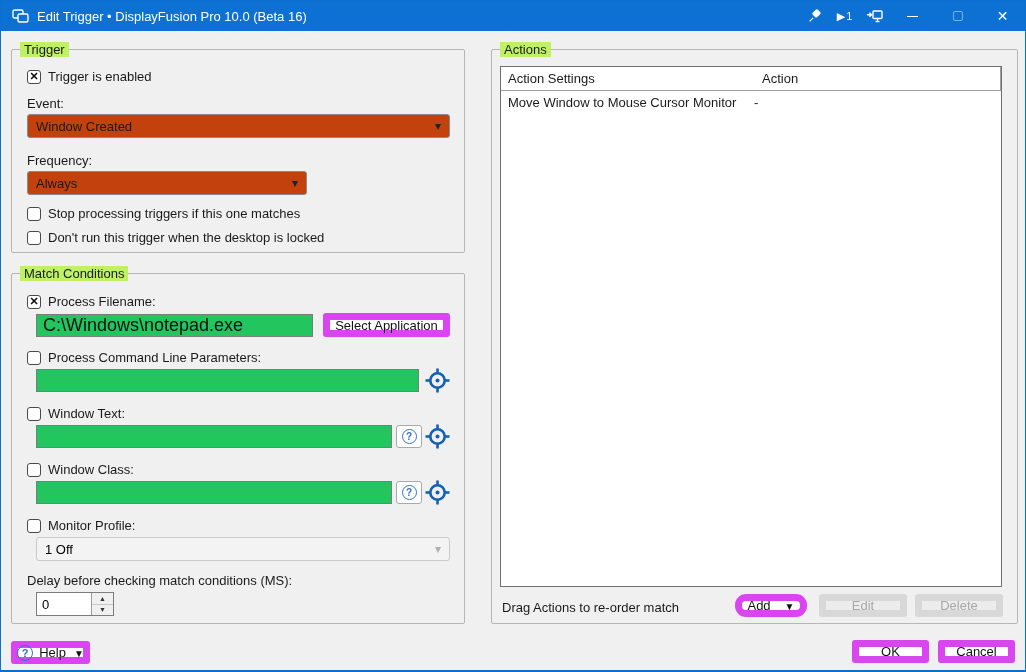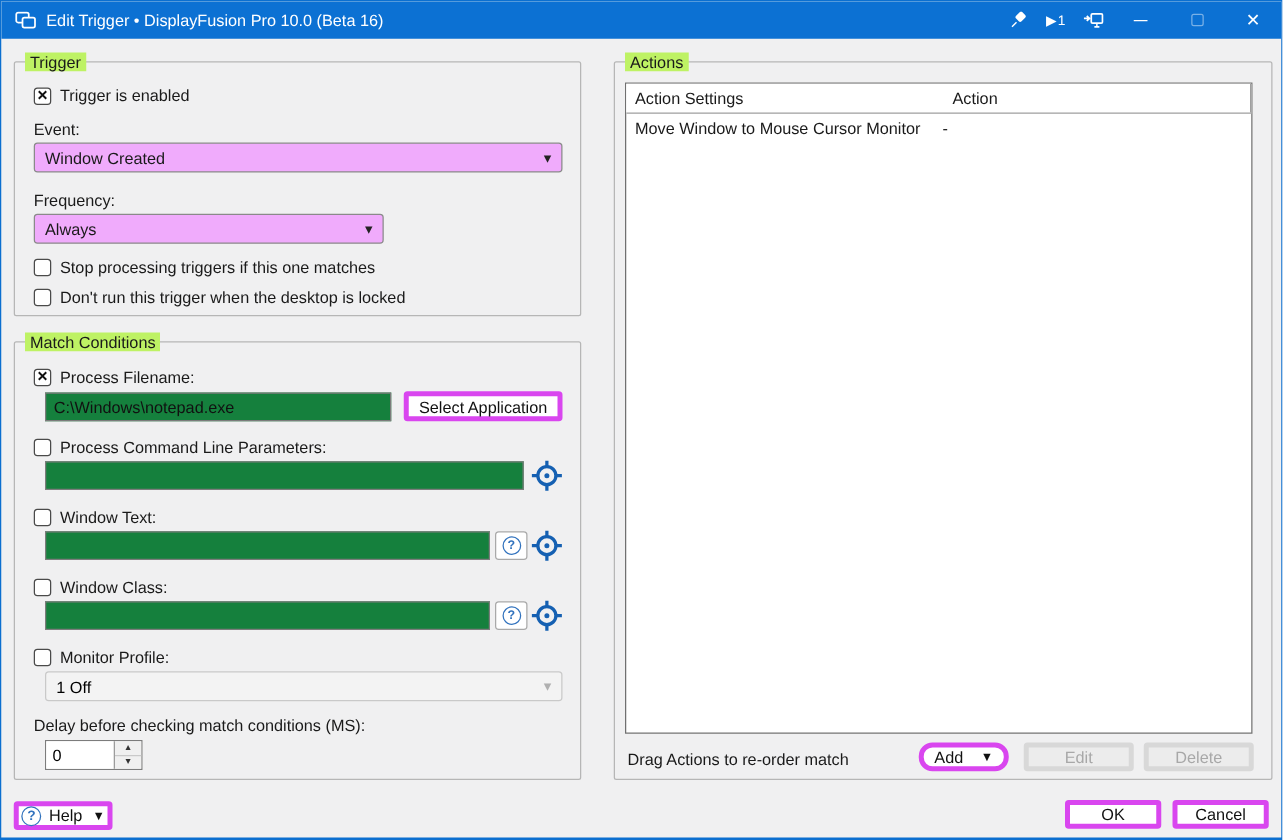--- a/index.html
+++ b/index.html
@@ -27,30 +27,30 @@
   .group-label { position:absolute; top:-8px; left:8px; background:#bef264; padding:0 4px; font-size:13px; }
 
   
   .checkline { position:absolute; display:flex; align-items:center; gap:7px; }
   .cb { width:14px; height:14px; background:#fff; border:1px solid #4a4a4a; border-radius:3px;
         display:flex; align-items:center; justify-content:center; font-size:11px; font-weight:bold; color:#111; flex:none; }
   .cb.checked::before { content:"\2715"; margin-top:-1px; }
 
   .lbl { position:absolute; white-space:nowrap; }
 
-  .select { position:absolute; height:24px; background:#f0abfc; border:1px solid #8a8a8a; border-radius:3px;
+  .select { position:absolute; height:24px; background:#c2410c; border:1px solid #8a8a8a; border-radius:3px;
             display:flex; align-items:center; padding:0 24px 0 8px; }
   .select::after { content:"\25BE"; position:absolute; right:8px; top:4px; font-size:12px; color:#222; }
   .select.disabled { background:#f3f3f3; border-color:#c9c9c9; color:#000000; }
   .select.disabled::after { color:#b0b0b0; }
 
-  .tinput { position:absolute; height:23px; background:#15803d; border:1px solid #7c7c7c;
-            font-family:"Liberation Sans",sans-serif; font-size:13px; padding:0 6px; color:#111; }
-
-  .btn { position:absolute; background:#fff; border:4px solid #d946ef; border-radius:3px;
+  .tinput { position:absolute; height:23px; background:#22c55e; border:1px solid #7c7c7c;
+            font-family:"Liberation Sans",sans-serif; font-size:18px; padding:0 6px; color:#111; }
+
+  .btn { position:absolute; background:#fff; border:7px solid #d946ef; border-radius:3px;
          font-family:"Liberation Sans",sans-serif; font-size:13px; color:#111;
          display:flex; align-items:center; justify-content:center; cursor:default; }
   .btn.disabled { background:#ececec; border-color:#d8d8d8; color:#a8a8a8; }
   .dd-arrow { font-size:10px; margin-left:14px; margin-top:1px; }
 
   .helpq { width:16px; height:16px; border:1.5px solid #3273be; border-radius:50%; color:#3273be;
            font-size:11px; font-weight:bold; display:flex; align-items:center; justify-content:center; flex:none; }
 
   .qbtn { position:absolute; width:26px; height:23px; background:#fff; border:1px solid #a9a9a9; border-radius:3px;
           display:flex; align-items:center; justify-content:center; }

